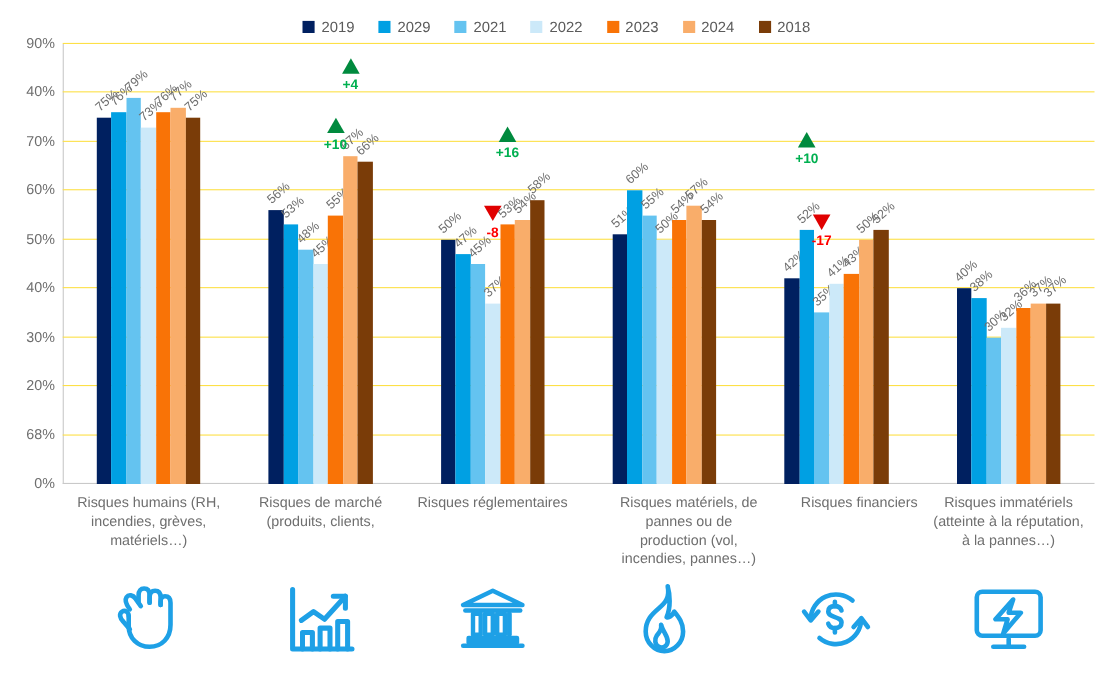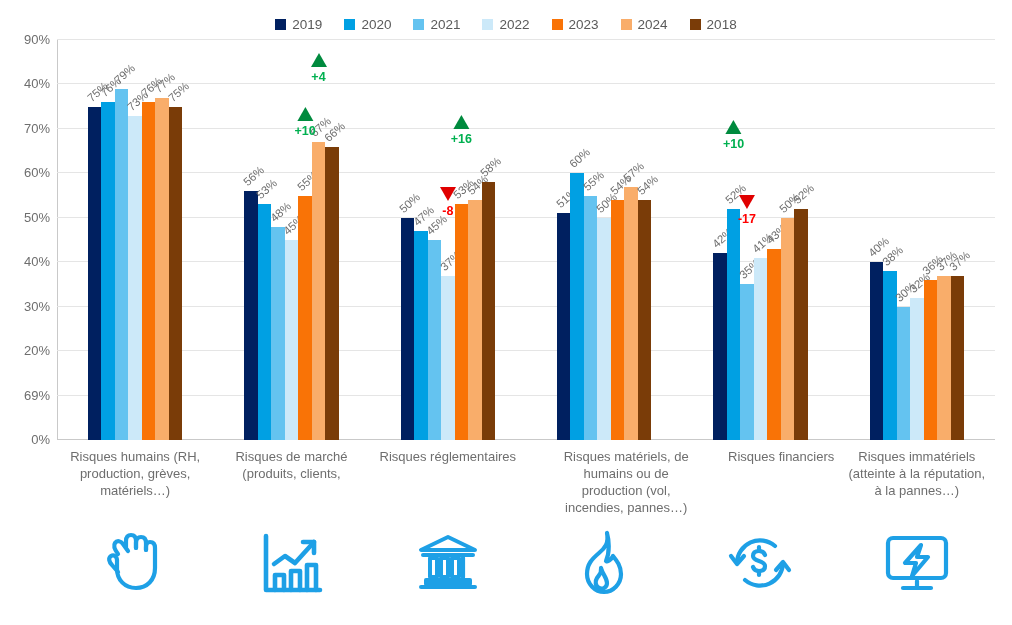--- a/index.html
+++ b/index.html
@@ -22,21 +22,21 @@
   .legend-label { font-size: 13.5px; color: #5a5a5a; line-height: 1; }
 
   
   #plot {
     position: absolute;
     left: 57px; top: 40px;
     width: 938px; height: 400px;
   }
   .gridline {
     position: absolute; left: 0; width: 100%;
-    height: 1px; background: #e5e5e5;
+    height: 1px; background: #fde047;
   }
   .gridline.axis0 { background: #c9c9c9; }
   .ytick {
     position: absolute; right: 100%; margin-right: 7px;
     transform: translateY(-50%);
     font-size: 13px; color: #6e6e6e; white-space: nowrap;
   }
   #yaxis-line {
     position: absolute; left: 0; top: 0; width: 1px; height: 100%;
     background: #c9c9c9;
@@ -107,21 +107,21 @@
 
 <div id="root">
 
   <div id="legend">
       <div class="legend-item">
         <span class="legend-swatch" style="background: rgb(0, 32, 96);"></span>
         <span class="legend-label">2019</span>
       </div>
       <div class="legend-item">
         <span class="legend-swatch" style="background: rgb(0, 160, 227);"></span>
-        <span class="legend-label">2020</span>
+        <span class="legend-label">2029</span>
       </div>
       <div class="legend-item">
         <span class="legend-swatch" style="background: rgb(100, 195, 240);"></span>
         <span class="legend-label">2021</span>
       </div>
       <div class="legend-item">
         <span class="legend-swatch" style="background: rgb(204, 233, 249);"></span>
         <span class="legend-label">2022</span>
       </div>
       <div class="legend-item">
@@ -137,21 +137,21 @@
         <span class="legend-label">2018</span>
       </div>
     </div>
 
   <div id="plot">
     <div id="yaxis-line"></div>
   <div class="gridline axis0" style="bottom: 0px;">
         <div class="ytick">0%</div>
       </div>
       <div class="gridline" style="bottom: 44.4444px;">
-        <div class="ytick">69%</div>
+        <div class="ytick">68%</div>
       </div>
       <div class="gridline" style="bottom: 88.8889px;">
         <div class="ytick">20%</div>
       </div>
       <div class="gridline" style="bottom: 133.333px;">
         <div class="ytick">30%</div>
       </div>
       <div class="gridline" style="bottom: 177.778px;">
         <div class="ytick">40%</div>
       </div>
@@ -384,33 +384,33 @@
       </div>
       <div class="delta neg" style="left: 690px; bottom: 213.556px;">
         <div class="tri down"></div>
         <div class="delta-text">-17</div>
       </div>
     </div>
 
   <div id="cats">
       <div class="cat" style="left: 0px; width: 156.333px;">
         <div>Risques humains (RH,</div>
-        <div>production, grèves,</div>
+        <div>incendies, grèves,</div>
         <div>matériels…)</div>
       </div>
       <div class="cat" style="left: 156.333px; width: 156.333px;">
         <div>Risques de marché</div>
         <div>(produits, clients,</div>
       </div>
       <div class="cat" style="left: 312.667px; width: 156.333px;">
         <div>Risques réglementaires</div>
       </div>
       <div class="cat" style="left: 491px; width: 156.333px;">
         <div>Risques matériels, de</div>
-        <div>humains ou de</div>
+        <div>pannes ou de</div>
         <div>production (vol,</div>
         <div>incendies, pannes…)</div>
       </div>
       <div class="cat" style="left: 646px; width: 156.333px;">
         <div>Risques financiers</div>
       </div>
       <div class="cat" style="left: 781.667px; width: 156.333px;">
         <div>Risques immatériels</div>
         <div>(atteinte à la réputation,</div>
         <div>à la pannes…)</div>

